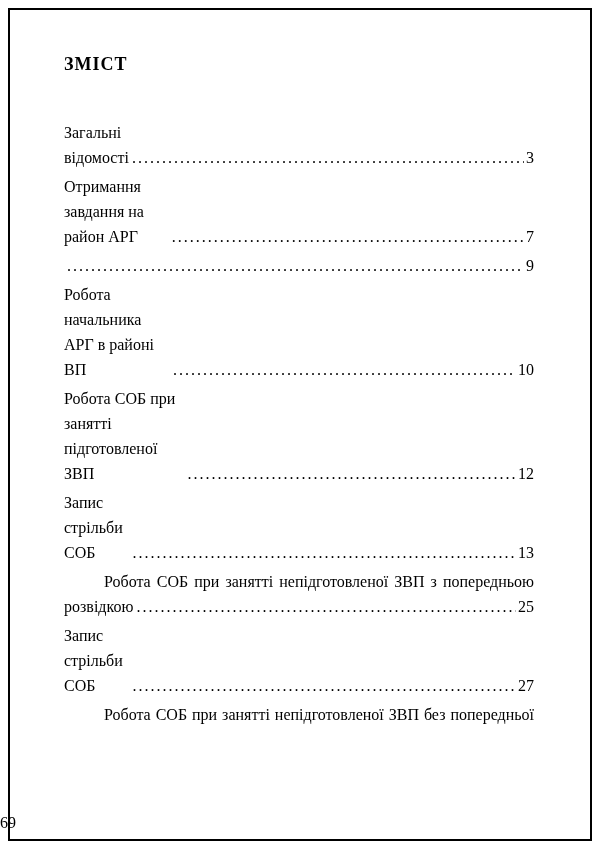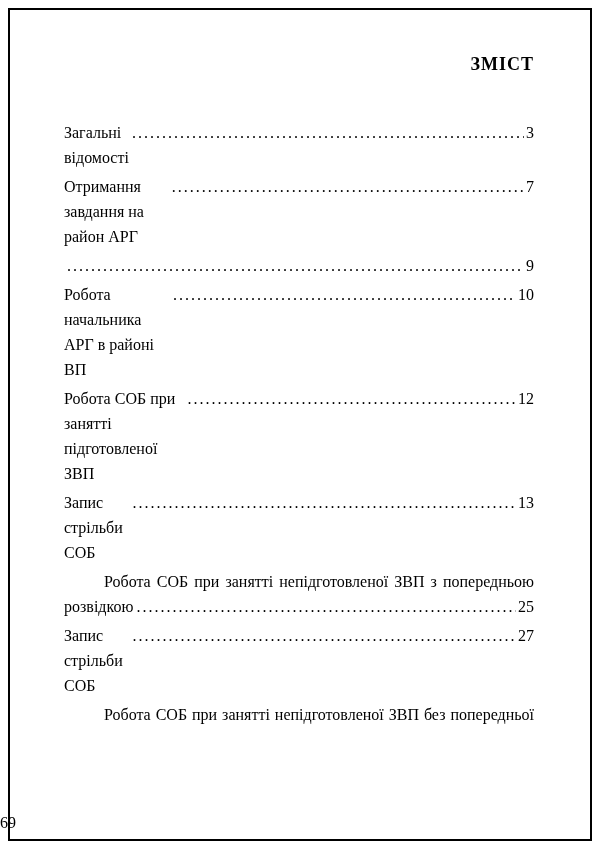--- a/index.html
+++ b/index.html
@@ -29,41 +29,41 @@
     position: absolute;
     top: 0;
     left: 0;
     right: 0;
     bottom: 0;
     padding: 52px 66px 0 64px;
     box-sizing: border-box;
   }
   .doc-title {
     margin: 0 0 44px 0;
-    text-align: right;
+    text-align: left;
     font-size: 18px;
     line-height: 24px;
     font-weight: bold;
     letter-spacing: 1px;
   }
   .toc {
     font-size: 16px;
     line-height: 25px;
   }
   .entry {
     margin-bottom: 4px;
   }
   .entry-pre {
     text-align: justify;
     text-align-last: justify;
     margin-left: 40px;
   }
   .entry-last {
     display: flex;
-    align-items: flex-start;
+    align-items: flex-end;
   }
   .entry-text {
     flex: 0 1 auto;
   }
   .leader {
     flex: 1 1 auto;
     overflow: hidden;
     white-space: nowrap;
     margin: 0 2px 0 3px;
     letter-spacing: 2px;

